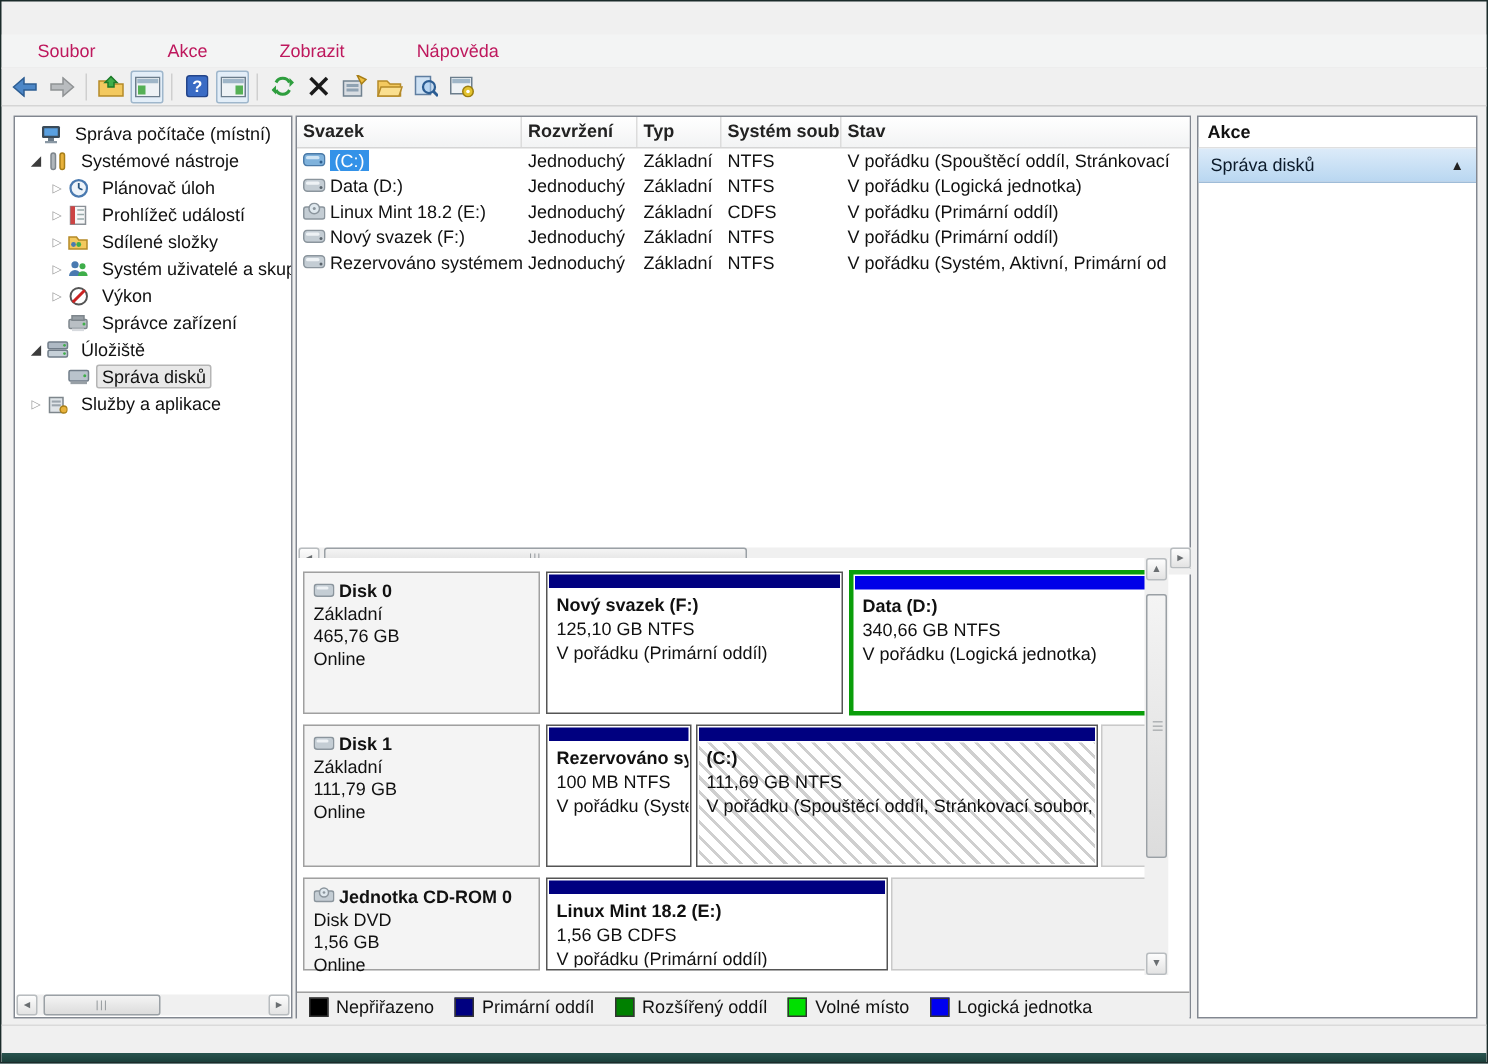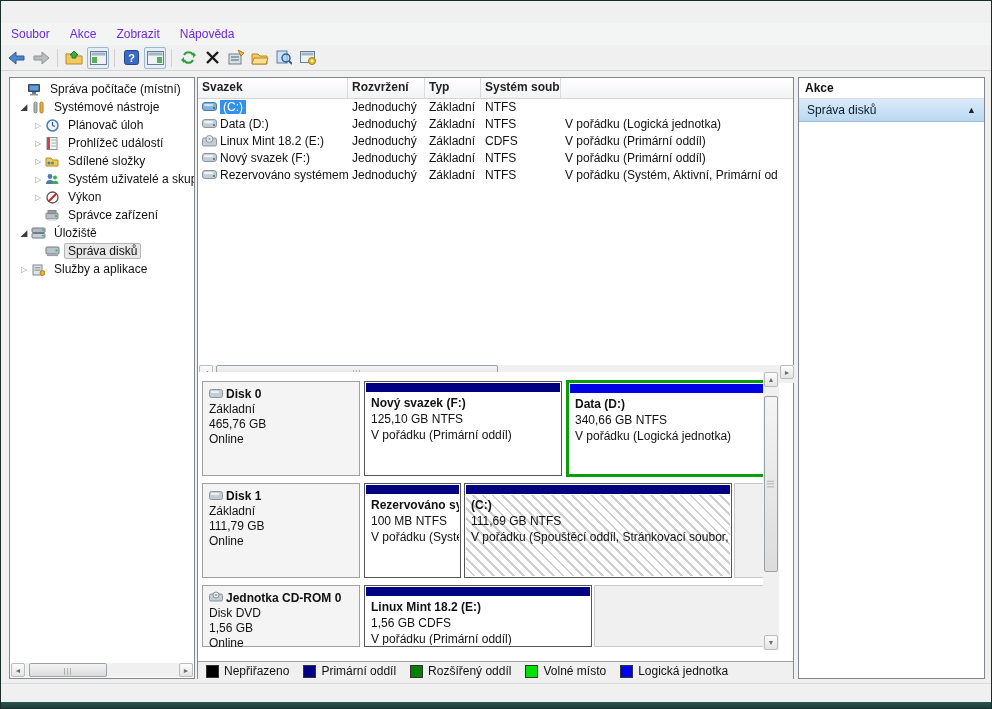--- a/index.html
+++ b/index.html
@@ -19,21 +19,21 @@
     background:linear-gradient(180deg,#cfd9d8,#9fadac 50%,#8c9b9a);
     display:flex;align-items:center;justify-content:center;font-size:11px;color:#1c2222;
     box-sizing:border-box;}
   .winbtn.min{border-radius:0 0 0 4px;}
   .winbtn.close{width:42px;border-radius:0 0 4px 0;color:#fff;
     background:linear-gradient(180deg,#e98e78,#cf5742 45%,#a93a28);}
   .restore-glyph{width:9px;height:7px;border:1px solid #1c2222;background:transparent;}
   
   .menubar{position:absolute;left:0;top:22px;width:100%;height:22px;background:#f3f4f4;
     display:flex;align-items:center;border-bottom:1px solid #e2e2e2;}
-  .menu-item{font-size:12px;color:#6d28d9;padding:2px 10px;cursor:default;}
+  .menu-item{font-size:12px;color:#be185d;padding:2px 24px;cursor:default;}
   .toolbar{position:absolute;left:0;top:44px;width:100%;height:26px;background:#f0f0f0;
     border-bottom:1px solid #d5d5d5;display:flex;align-items:center;padding-left:4px;box-sizing:border-box;}
   .tb{width:22px;height:22px;display:flex;align-items:center;justify-content:center;margin:0 1px;}
   .tb.pressed{border:1px solid #9fb7cc;background:#e3eef8;border-radius:2px;box-sizing:border-box;}
   .tbsep{width:1px;height:18px;background:#cfcfcf;margin:0 4px;}
   
   .pane{position:absolute;background:#fff;border:1px solid #828790;box-sizing:border-box;}
   #tree-pane{left:8px;top:76px;width:186px;height:602px;}
   #center-pane{left:196px;top:76px;width:597px;height:602px;background:#fff;}
   #action-pane{left:797px;top:76px;width:187px;height:602px;}
@@ -333,37 +333,39 @@
     </div>
   </div>
 
   <div class="pane" id="center-pane">
 
     <div class="vol-header">
       <div class="vh-cell" style="width:150px">Svazek</div>
       <div class="vh-cell" style="width:77px">Rozvržení</div>
       <div class="vh-cell" style="width:56px">Typ</div>
       <div class="vh-cell" style="width:80px">Systém souborů</div>
+      <div class="vh-cell" style="width:232px;border-right:none">Stav</div>
     </div>
 
     <div class="vol-rows">
       <div class="vrow">
         <div class="vcell" style="width:150px">
             <span class="vicon">
               <svg width="15" height="9">
                 <rect x="0.5" y="0.5" width="14" height="8" rx="2.5" fill="#7fb2dc" stroke="#4a7aa8"></rect>
                 <rect x="2" y="2" width="9" height="2.2" rx="1" fill="#cfe4f4"></rect>
                 <circle cx="12" cy="6" r="1" fill="#2f5f8f"></circle>
               </svg>
             </span>
             <span class="vname sel">(C:)</span>
           </div>
         <div class="vcell" style="width:77px">Jednoduchý</div>
         <div class="vcell" style="width:56px">Základní</div>
         <div class="vcell" style="width:80px">NTFS</div>
+        <div class="vcell" style="width:232px">V pořádku (Spouštěcí oddíl, Stránkovací</div>
       </div>
       <div class="vrow">
         <div class="vcell" style="width:150px">
             <span class="vicon">
               <svg width="15" height="9">
                 <rect x="0.5" y="0.5" width="14" height="8" rx="2.5" fill="#c4cdd4" stroke="#8b959d"></rect>
                 <rect x="2" y="2" width="9" height="2.2" rx="1" fill="#eef2f5"></rect>
                 <circle cx="12" cy="6" r="1" fill="#5a646c"></circle>
               </svg>
             </span>

